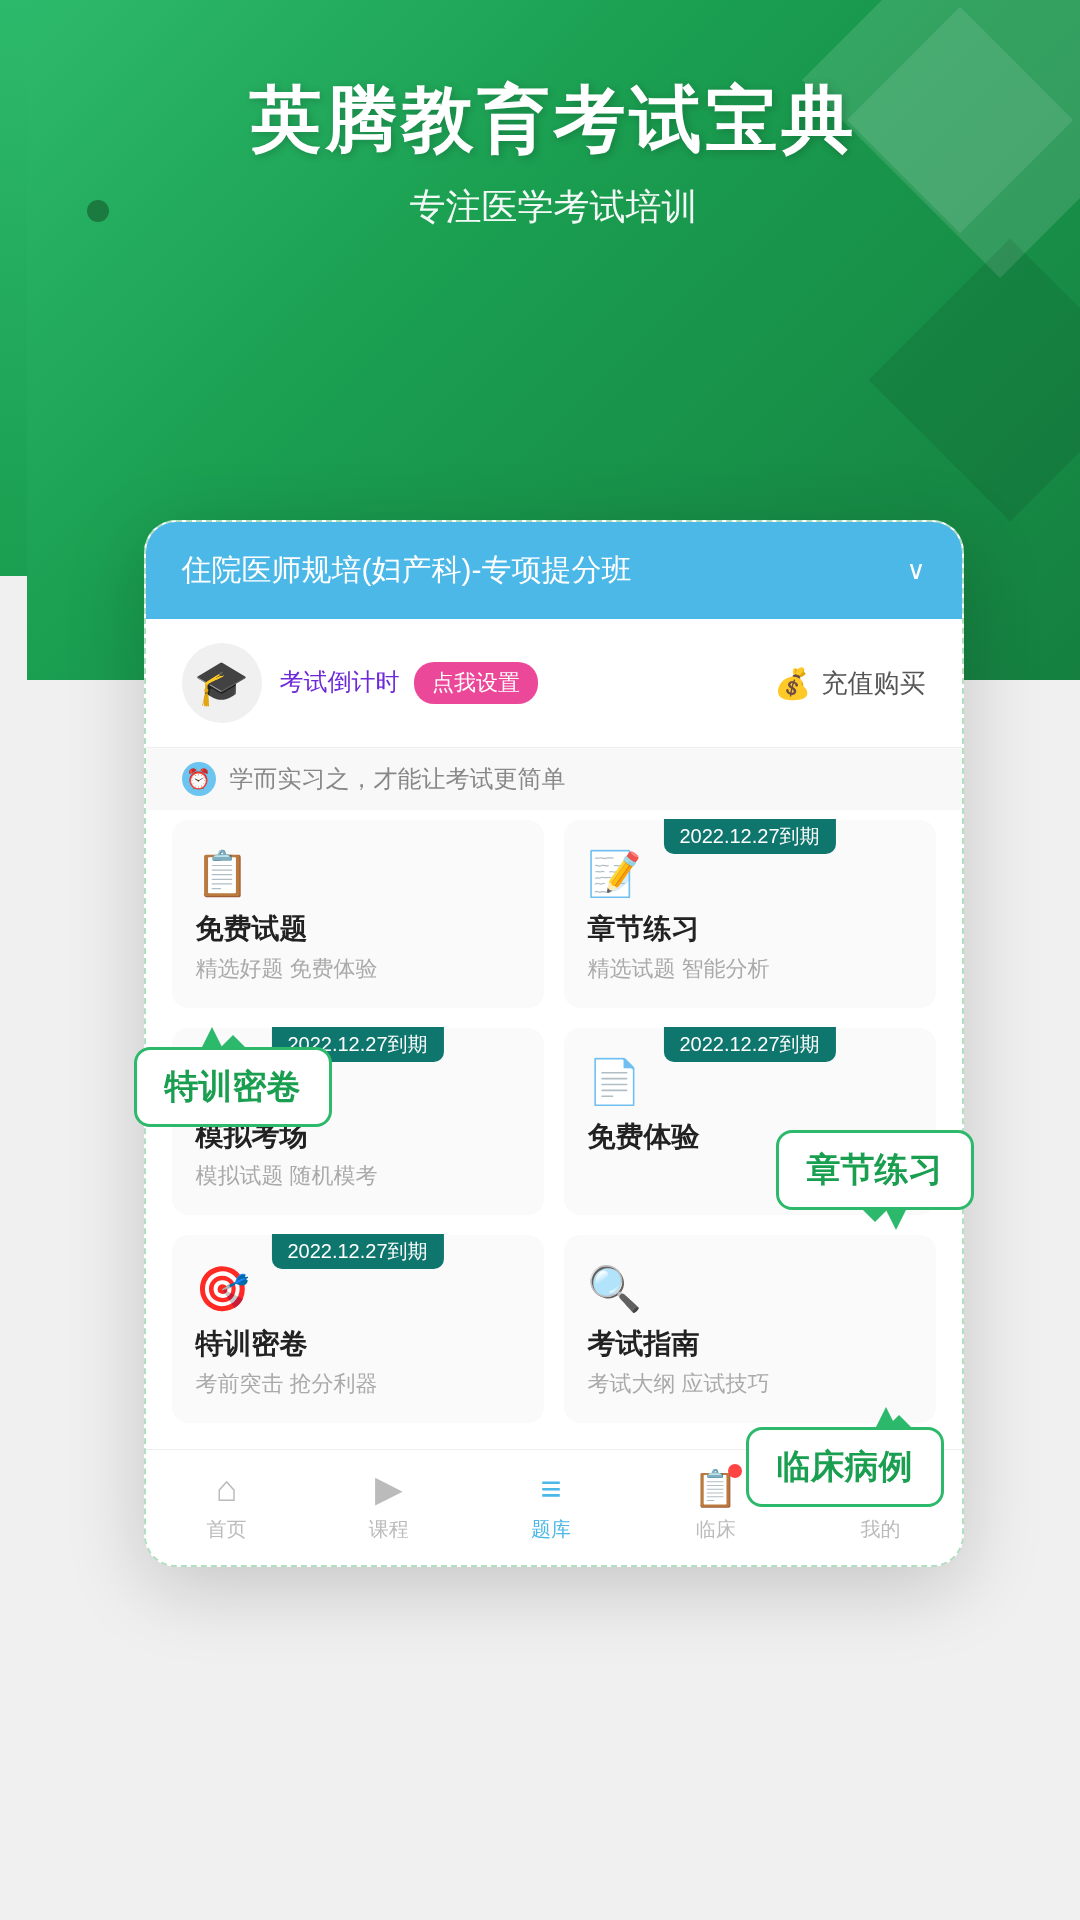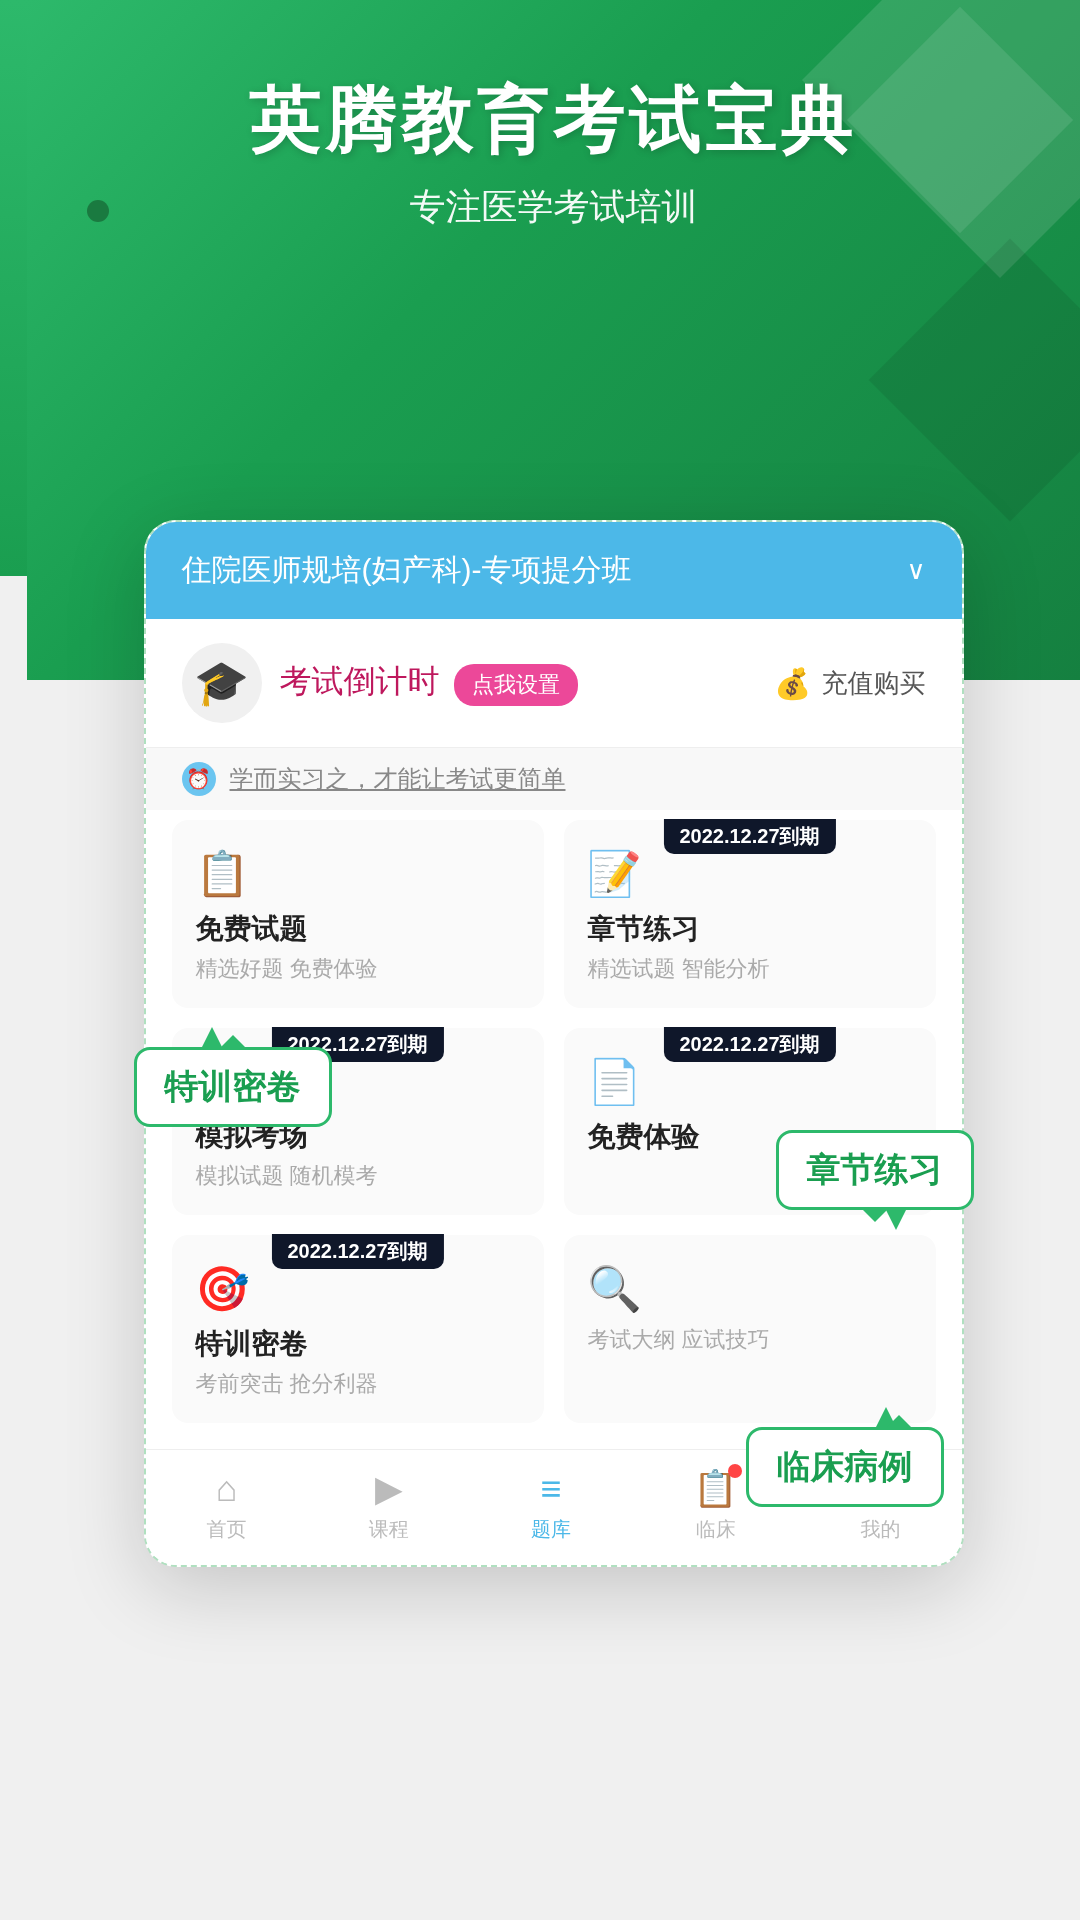--- a/index.html
+++ b/index.html
@@ -136,22 +136,22 @@
       width: 80px;
       height: 80px;
       background: #f0f0f0;
       border-radius: 50%;
       display: flex;
       align-items: center;
       justify-content: center;
       font-size: 44px;
     }
     .countdown-text {
-      font-size: 32px;
-      color: #be185d;
+      font-size: 24px;
+      color: #6d28d9;
     }
     .countdown-btn {
       background: #ec4899;
       color: #fff;
       border-radius: 20px;
       padding: 6px 18px;
       font-size: 22px;
       margin-left: 10px;
       display: inline-block;
     }
@@ -183,21 +183,20 @@
       background: #6bc5f0;
       display: flex;
       align-items: center;
       justify-content: center;
       color: #fff;
       font-size: 20px;
     }
     .motto-text {
       font-size: 24px;
       color: #888;
-      text-decoration: underline;
     }
 
     
     .grid-section {
       display: grid;
       grid-template-columns: 1fr 1fr;
       gap: 0;
       background: #fff;
       padding: 0 16px 16px 16px;
     }
@@ -207,27 +206,26 @@
       margin: 10px 10px;
       padding: 28px 24px 24px 24px;
       position: relative;
       min-height: 140px;
     }
     .grid-item-tag {
       position: absolute;
       top: -1px;
       left: 50%;
       transform: translateX(-50%);
-      background: #0f172a;
+      background: #0f766e;
       color: #fff;
       font-size: 20px;
       border-radius: 0 0 10px 10px;
       padding: 4px 16px;
       white-space: nowrap;
-      font-weight: bold;
     }
     .grid-item-icon {
       font-size: 44px;
       margin-bottom: 10px;
     }
     .grid-item-title {
       font-size: 28px;
       font-weight: 600;
       color: #222;
       margin-bottom: 6px;
@@ -446,20 +444,21 @@
 
         <div class="grid-item">
           <div class="grid-item-tag">2022.12.27到期</div>
           <div class="grid-item-icon icon-secret">🎯</div>
           <div class="grid-item-title">特训密卷</div>
           <div class="grid-item-desc">考前突击 抢分利器</div>
         </div>
 
         <div class="grid-item">
           <div class="grid-item-icon icon-guide">🔍</div>
+          <div class="grid-item-title">考试指南</div>
           <div class="grid-item-desc">考试大纲 应试技巧</div>
         </div>
 
       </div>
 
       <div class="scroll-btn">↑</div>
 
       <div class="bottom-nav">
 
         <div class="nav-item">

